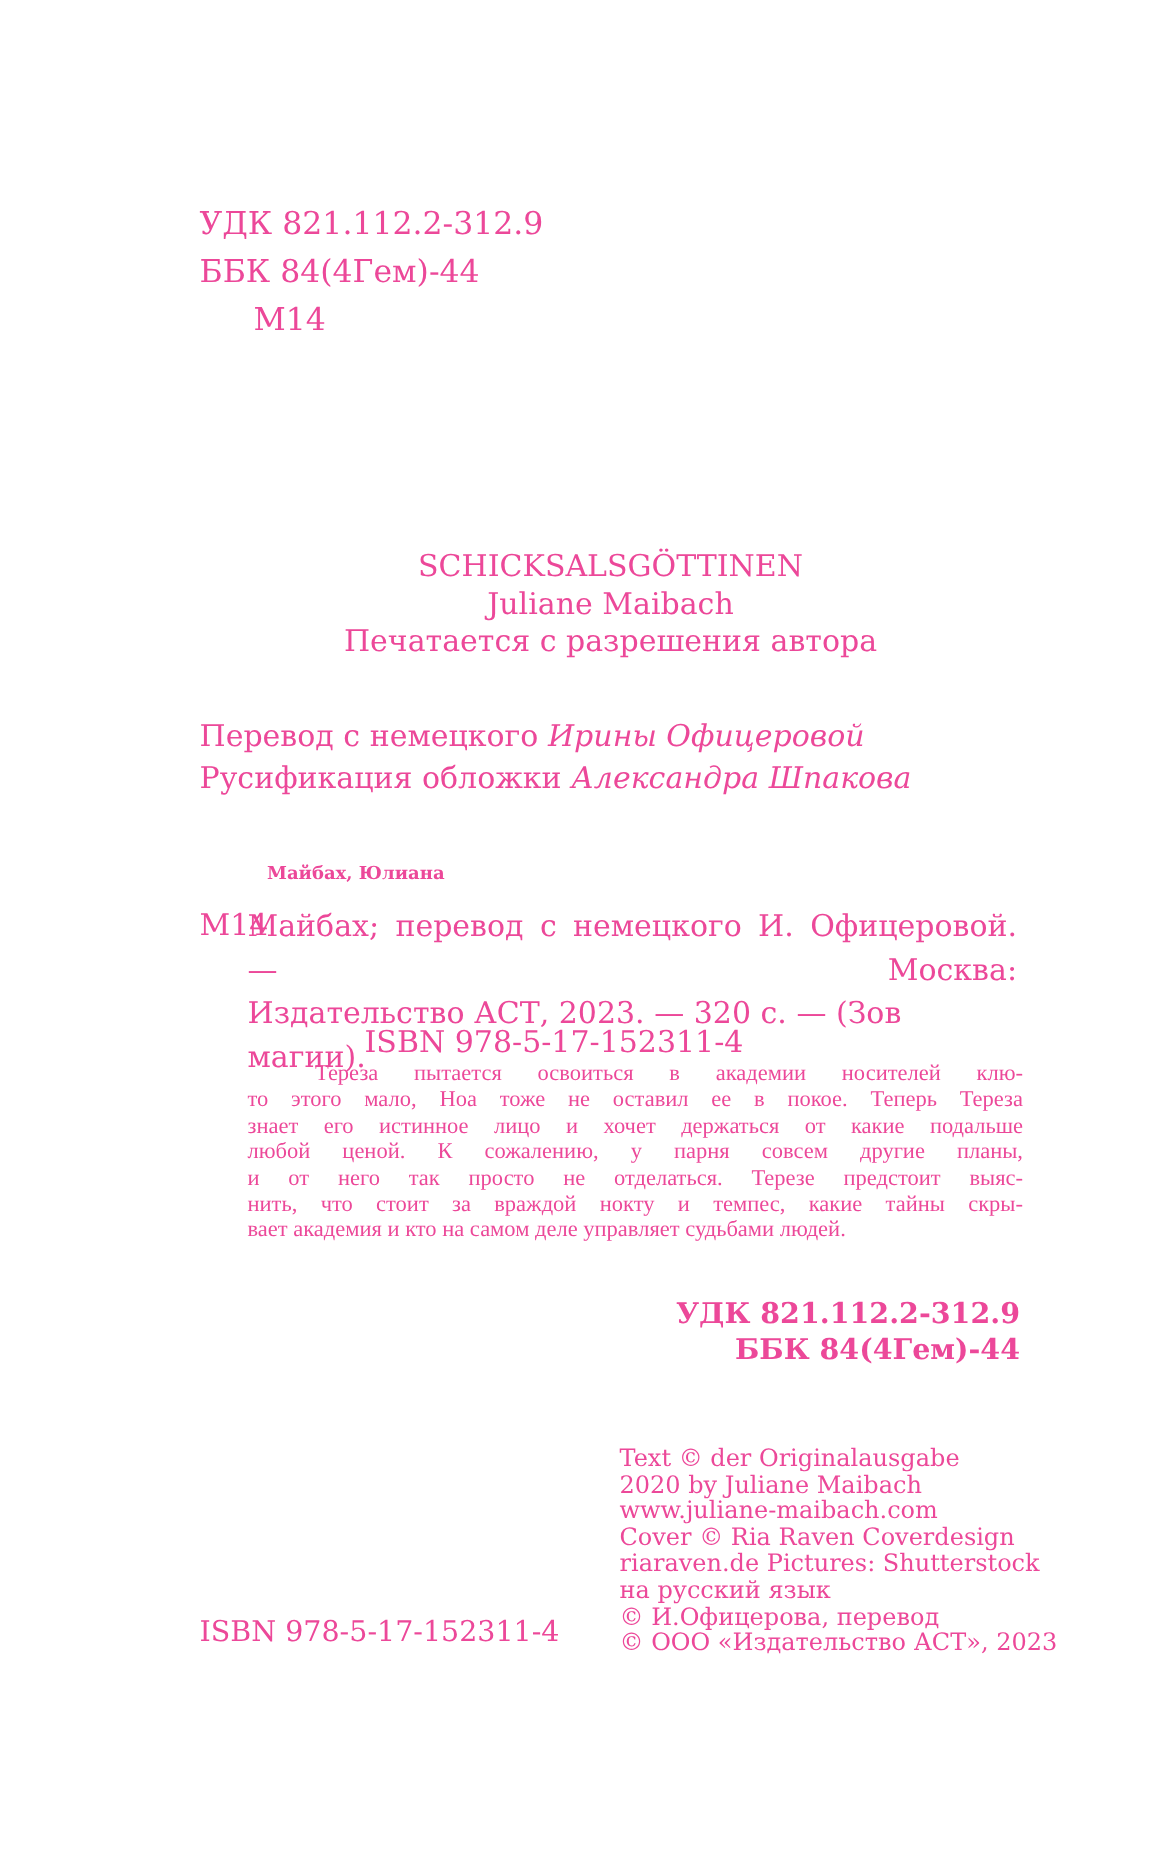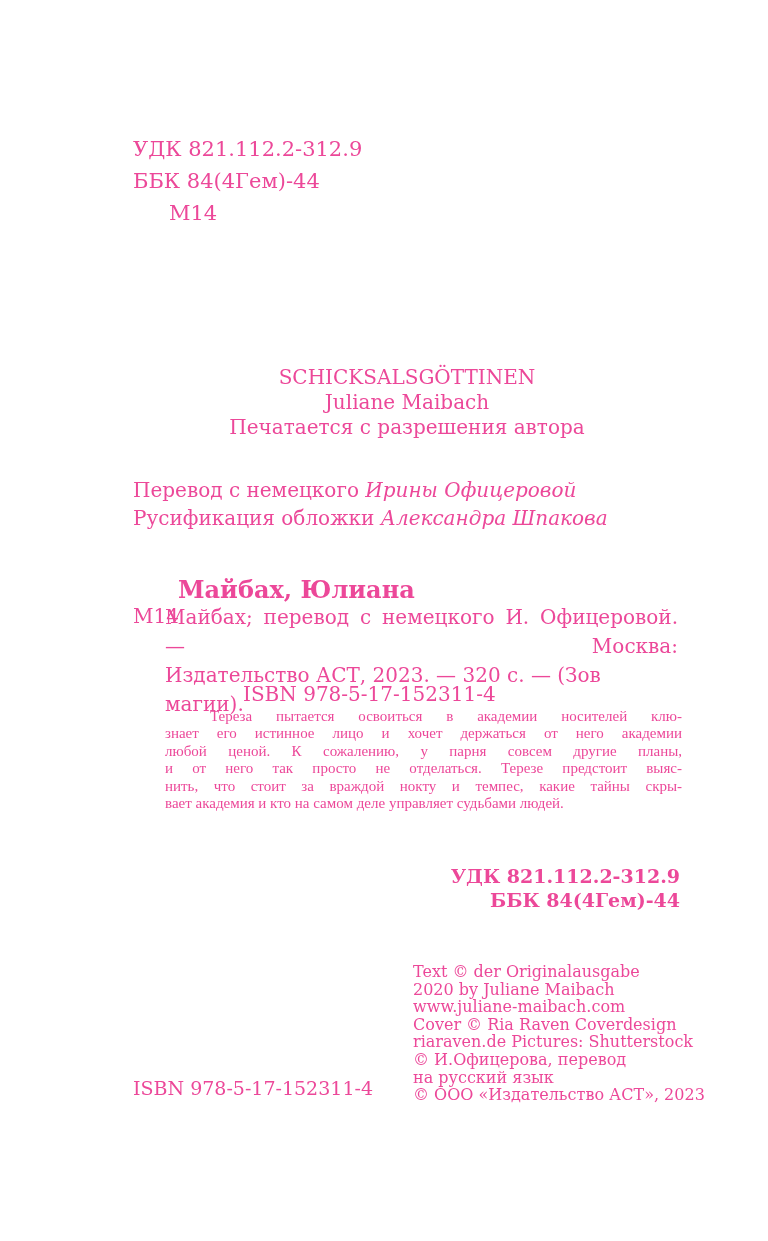--- a/index.html
+++ b/index.html
@@ -19,21 +19,21 @@
   .top-block .code-line { margin-left: 36px; }
 
   
   .title-block { left: 133px; top: 365px; width: 548px; text-align: center; font-size: 20px; line-height: 25px; }
 
   
   .credits { left: 133px; top: 476px; width: 548px; text-align: left; font-size: 20px; line-height: 28px; }
   .credits .name { font-style: italic; }
 
   
-  .cat-heading { left: 178px; top: 575px; font-size: 24px; font-weight: bold; white-space: nowrap; }
+  .cat-heading { left: 178px; top: 575px; font-size: 12px; font-weight: bold; white-space: nowrap; }
   .cat-code { left: 133px; top: 604px; font-size: 20px; white-space: nowrap; }
   .cat-par { left: 165px; top: 603px; width: 513px; font-size: 20px; line-height: 29px; }
   .cat-par .line1 { padding-left: 65px; }
   .cat-isbn { left: 243px; top: 682px; font-size: 20px; white-space: nowrap; }
 
   
   .jline { text-align: justify; text-align-last: justify; }
 
   
   .annotation { left: 165px; top: 708px; width: 517px; font-size: 15px; line-height: 17.4px; font-family: Liberation Serif, serif; }
@@ -75,38 +75,39 @@
 
   <div class="abs cat-par">
     <div class="jline">Майбах; перевод с немецкого И. Офицеровой. — Москва:</div>
     <div>Издательство АСТ, 2023. — 320 с. — (Зов магии).</div>
   </div>
 
   <div class="abs cat-isbn">ISBN 978-5-17-152311-4</div>
 
   <div class="abs annotation">
     <div class="jline line1">Тереза пытается освоиться в академии носителей клю-</div>
-    <div class="jline">знает его истинное лицо и хочет держаться от него академии</div>
+    <div class="jline">то этого мало, Ноа тоже не оставил ее в покое. Теперь Тереза</div>
+    <div class="jline">знает его истинное лицо и хочет держаться от какие подальше</div>
     <div class="jline">любой ценой. К сожалению, у парня совсем другие планы,</div>
     <div class="jline">и от него так просто не отделаться. Терезе предстоит выяс-</div>
     <div class="jline">нить, что стоит за враждой нокту и темпес, какие тайны скры-</div>
     <div>вает академия и кто на самом деле управляет судьбами людей.</div>
   </div>
 
   <div class="abs class-bottom">
     <div>УДК 821.112.2-312.9</div>
     <div>ББК 84(4Гем)-44</div>
   </div>
 
   <div class="abs copyright">
     <div>Text © der Originalausgabe</div>
     <div>2020 by Juliane Maibach</div>
     <div>www.juliane-maibach.com</div>
     <div>Cover © Ria Raven Coverdesign</div>
     <div>riaraven.de  Pictures: Shutterstock</div>
+    <div>на русский язык</div>
     <div>© И.Офицерова, перевод</div>
-    <div>на русский язык</div>
     <div>© ООО «Издательство АСТ», 2023</div>
   </div>
 
   <div class="abs isbn-bottom">ISBN 978-5-17-152311-4</div>
 
 </div>
 
 </body></html>

